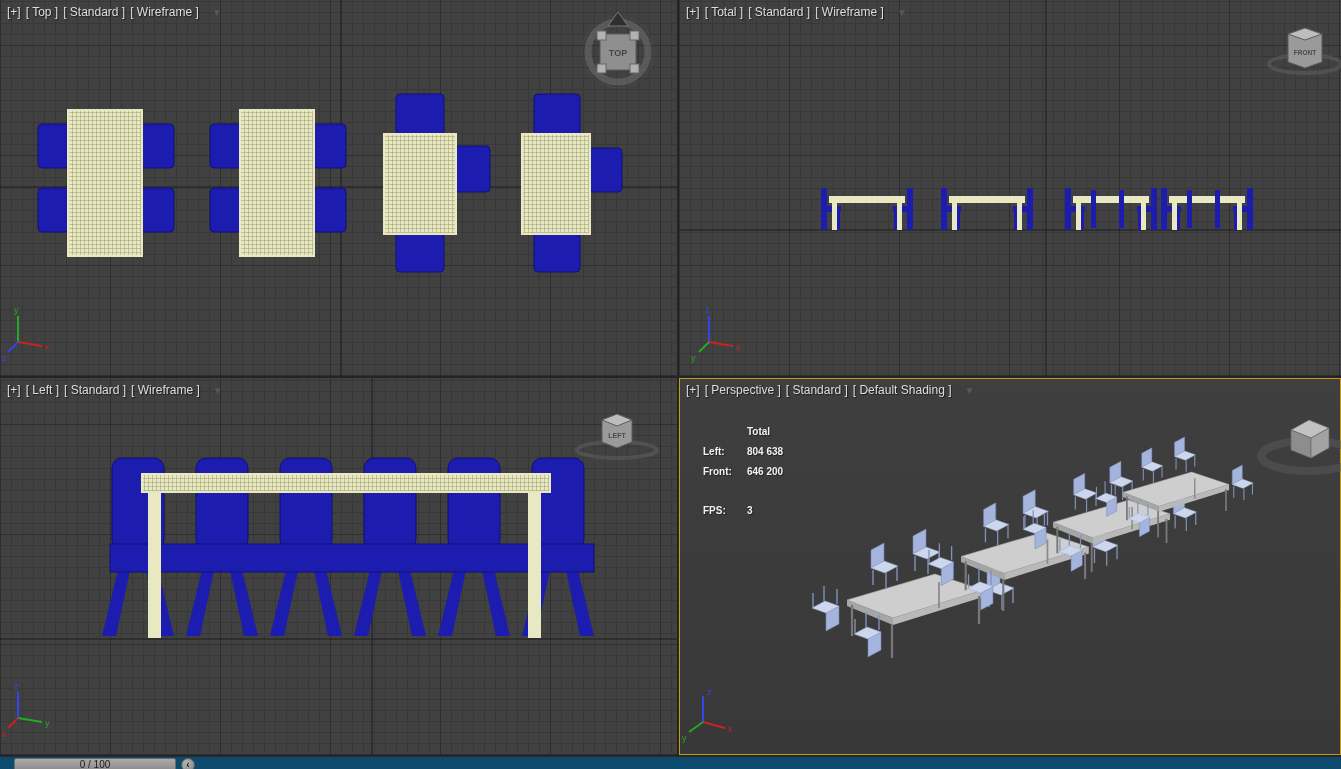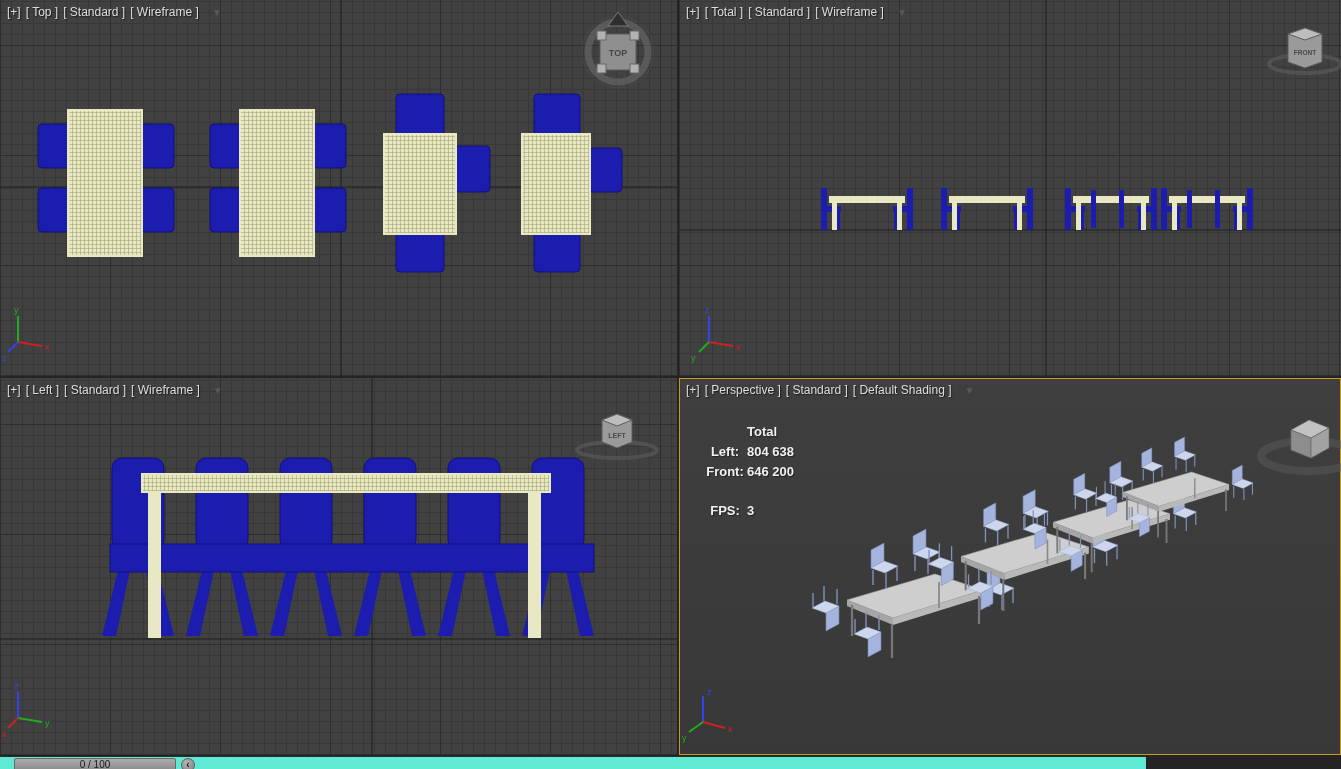--- a/index.html
+++ b/index.html
@@ -18,27 +18,27 @@
   #vp-front{left:679px;top:0;width:662px;height:376px;}
   #vp-left{left:0;top:378px;width:677px;height:377px;}
   #vp-persp{left:679px;top:378px;width:662px;height:377px;background:linear-gradient(#3f3f3f,#383838);box-shadow:inset 0 0 0 1px #c79a1d;}
 
   .vp-canvas{position:absolute;left:0;top:0;width:100%;height:100%;}
 
   .vp-labels{position:absolute;top:5px;left:7px;display:flex;gap:5px;align-items:center;
     font-size:12px;color:#dedede;text-shadow:1px 1px 1px #1d1d1d;z-index:6;white-space:pre;cursor:default;}
   .vp-menu-icon{color:#585858;font-size:10px;margin-left:8px;text-shadow:none;}
 
-  .stats{position:absolute;left:24px;top:44px;z-index:6;color:#f0f0f0;font-size:13px;font-weight:bold;
-    text-shadow:1px 1px 1px #222;line-height:20px;text-align:center;}
+  .stats{position:absolute;left:24px;top:44px;z-index:6;color:#f0f0f0;font-size:10px;font-weight:bold;
+    text-shadow:1px 1px 1px #222;line-height:20px;}
   .stats-row{display:flex;}
   .stats-label{width:44px;}
   .stats-gap{height:19px;}
 
-  .timebar{position:absolute;left:0;top:756px;width:1146px;height:13px;background:#5eead4;border-top:1px solid #2a2a2a;}
+  .timebar{position:absolute;left:0;top:756px;width:1341px;height:13px;background:#0c4a6e;border-top:1px solid #2a2a2a;}
   .time-handle{position:absolute;left:14px;top:1px;width:160px;height:11px;
     background:linear-gradient(#ababab,#8b8b8b);border:1px solid #6a6a6a;border-radius:2px;
     color:#1b1b1b;font-size:10px;text-align:center;line-height:11px;cursor:pointer;}
   .time-next{position:absolute;left:181px;top:1px;width:12px;height:12px;border-radius:50%;
     background:radial-gradient(circle at 35% 30%,#b5b5b5,#808080);border:1px solid #5e5e5e;
     color:#222;font-size:10px;font-weight:bold;text-align:center;line-height:11px;cursor:pointer;}
 
   svg text{font-family:"Liberation Sans",sans-serif;}
 </style>
 </head>

